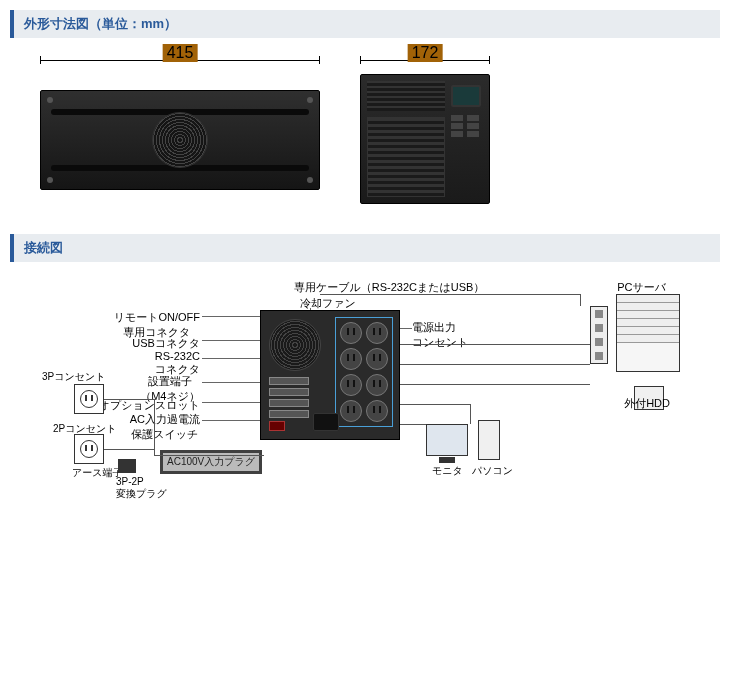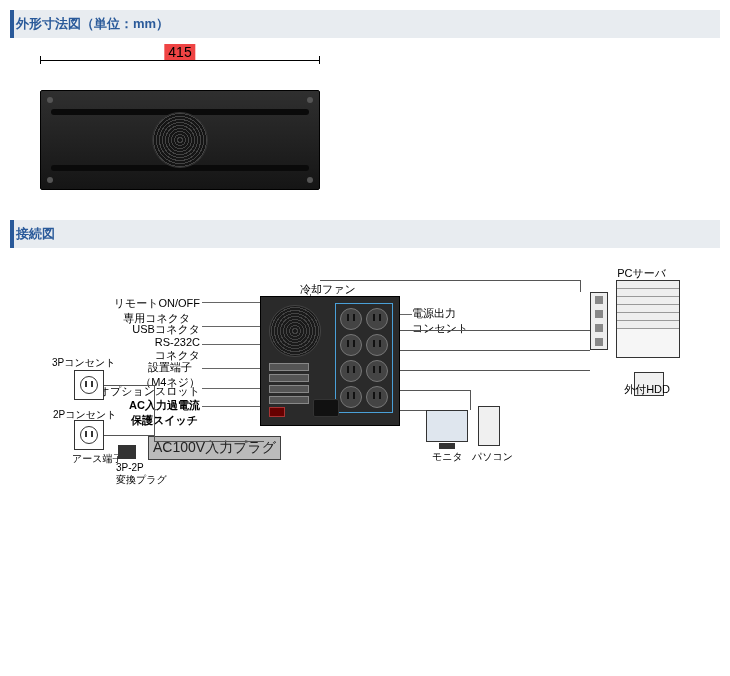--- a/index.html
+++ b/index.html
@@ -7,21 +7,21 @@
     margin: 0;
     padding: 10px;
     font-family: "MS PGothic", "Hiragino Sans", sans-serif;
     font-size: 12px;
     background: #fff;
     width: 730px;
   }
   .section-header {
     background: #e8ecf0;
     border-left: 4px solid #2a5a9a;
-    padding: 5px 2px;
+    padding: 5px 10px;
     font-weight: bold;
     color: #2a5a9a;
     margin-bottom: 12px;
     font-size: 13px;
   }
   .diagram-area {
     position: relative;
     margin-bottom: 30px;
   }
   
@@ -36,21 +36,21 @@
     position: relative;
     height: 20px;
     margin-bottom: 4px;
   }
   .dim-top .dline {
     position: absolute; top: 10px; left: 0; right: 0;
     border-top: 1px solid #000;
   }
   .dim-top .dlabel {
     position: absolute; top: -6px; left: 50%; transform: translateX(-50%);
-    background: #ef4444; padding: 0 4px; font-size: 14px;
+    background: #a16207; padding: 0 4px; font-size: 16px;
   }
   .dim-top .tick-l, .dim-top .tick-r {
     position: absolute; width: 1px; height: 8px; background: #000; top: 6px;
   }
   .dim-top .tick-l { left: 0; }
   .dim-top .tick-r { right: 0; }
   .side-box {
     width: 280px; height: 130px;
     background: linear-gradient(180deg,#2b2b2b 0,#1a1a1a 100%);
     border: 1px solid #000;
@@ -190,23 +190,23 @@
   }
   .rear-panel .switch {
     position:absolute; left:8px; bottom:8px; width:16px;height:10px;
     background:#600;border:1px solid #a33;
   }
   .rear-panel .inlet {
     position:absolute; right: 60px; bottom:8px; width:26px; height:18px;
     background:#111; border:1px solid #333; border-radius:2px;
   }
   .plug-label {
-    position:absolute; left: 128px; top: 176px;
-    background:#bbb; color:#222; font-size:14px; padding:2px 4px;
-    border:1px solid #404040;
+    position:absolute; left: 140px; top: 176px;
+    background:#bbb; color:#222; font-size:10px; padding:2px 4px;
+    border:3px solid #404040;
   }
   .wall-outlet {
     position:absolute; width:30px; height:30px; border:1px solid #333;
     background:#fff;
   }
   .wall-outlet .sock {
     position:absolute; width:18px;height:18px;border:1px solid #333;border-radius:50%;
     left:5px; top:5px;
   }
   .wall-outlet .sock::before,.wall-outlet .sock::after{
@@ -279,39 +279,61 @@
         <div class="rail r1"></div>
         <div class="rail r2"></div>
         <div class="fan-grille"></div>
         <span class="screw s1"></span>
           <span class="screw s2"></span>
         <span class="screw s3"></span>
           <span class="screw s4"></span>
       </div>
     </div>
 
+    <div class="front-view-col">
+      <div class="dim-top" style="width:130px">
+        <span class="tick-l"></span>
+          <span class="dline"></span>
+          <span class="tick-r"></span>
+        <span class="dlabel">172</span>
+      </div>
+      <div class="front-box">
+        <div class="top-grille"></div>
+        <div class="lcd"></div>
+        <div class="btns">
+          <span></span>
+            <span></span>
+            <span></span>
+            <span></span>
+            <span></span>
+            <span></span>
+        </div>
+        <div class="louver"></div>
+      </div>
+    </div>
 
   </div>
 </div>
 
 <div class="section-header">接続図</div>
 
 <div class="diagram-area">
   <div class="conn-wrap">
 
+    <div class="lbl" style="left:274px; top:6px; text-align:center;">専用ケーブル（RS-232CまたはUSB）</div>
 
     <div class="lbl" style="right:520px; top:36px; white-space:pre;">リモートON/OFF
 専用コネクタ</div>
     <div class="lbl" style="right:520px; top:62px;">USBコネクタ</div>
     <div class="lbl" style="right:520px; top:76px; white-space:pre;">RS-232C
 コネクタ</div>
     <div class="lbl" style="right:520px; top:100px; white-space:pre;">設置端子
 （M4ネジ）</div>
     <div class="lbl" style="right:520px; top:124px;">オプションスロット</div>
-    <div class="lbl" style="right:520px; top:138px; white-space:pre;font-weight:bold;">AC入力過電流
+    <div class="lbl" style="right:520px; top:138px; white-space:pre;">AC入力過電流
 保護スイッチ</div>
 
     <span class="leader" style="left:182px; top:42px; width:60px"></span>
     <span class="leader" style="left:182px; top:66px; width:60px"></span>
     <span class="leader" style="left:182px; top:84px; width:60px"></span>
     <span class="leader" style="left:182px; top:108px; width:60px"></span>
     <span class="leader" style="left:182px; top:128px; width:60px"></span>
     <span class="leader" style="left:182px; top:146px; width:60px"></span>
 
     <div class="lbl" style="left:280px; top:22px;">冷却ファン</div>
@@ -338,21 +360,21 @@
         <div class="port"></div>
         <div class="port"></div>
         <div class="port"></div>
       </div>
       <div class="switch"></div>
       <div class="inlet"></div>
     </div>
 
     <div class="plug-label">AC100V入力プラグ</div>
 
-    <div class="lbl small" style="left:32px; top:96px; text-align:right;">3Pコンセント</div>
+    <div class="lbl small" style="left:22px; top:96px; text-align:right;">3Pコンセント</div>
     <div class="wall-outlet outlet-3p">
         <div class="sock"></div>
       </div>
 
     <div class="lbl small" style="left:33px; top:148px; text-align:center;">2Pコンセント</div>
     <div class="wall-outlet outlet-2p">
         <div class="sock"></div>
       </div>
     <div class="lbl small" style="left:52px; top:192px;">アース端子</div>
 

